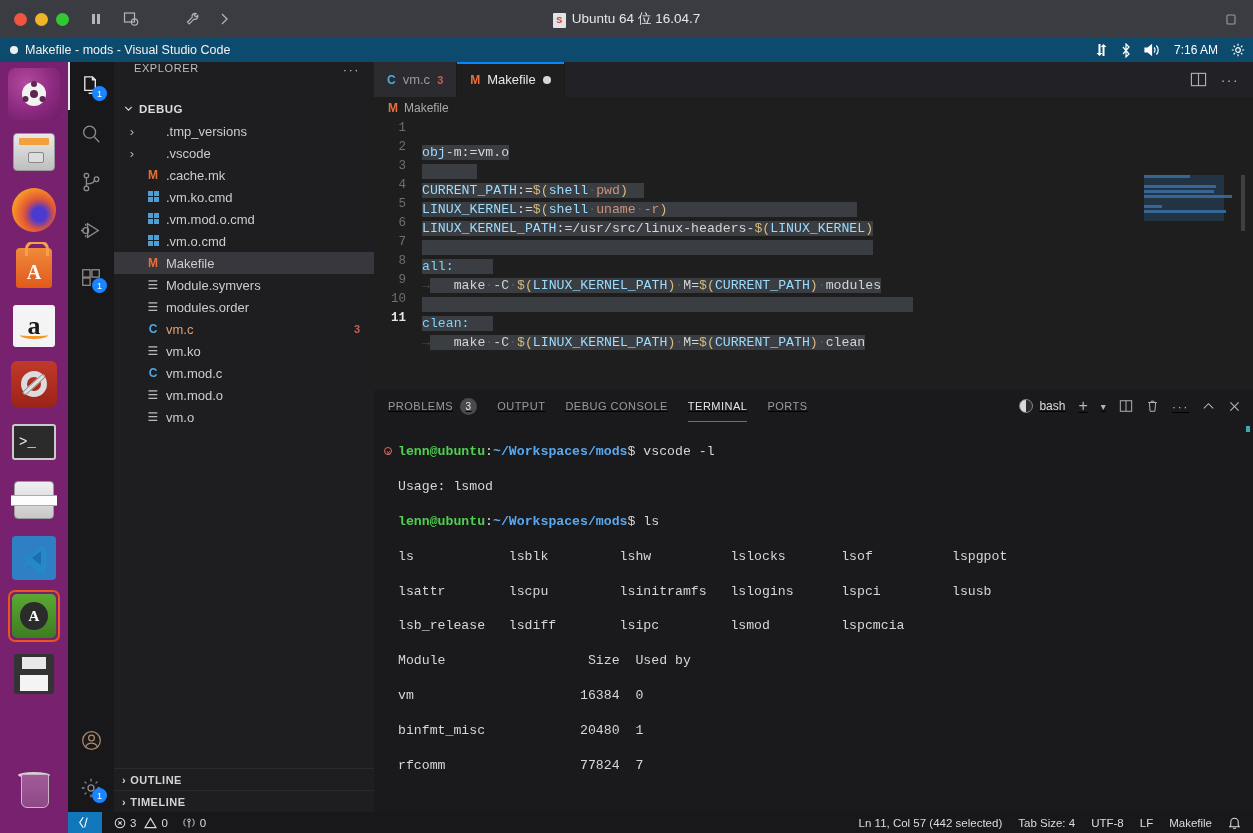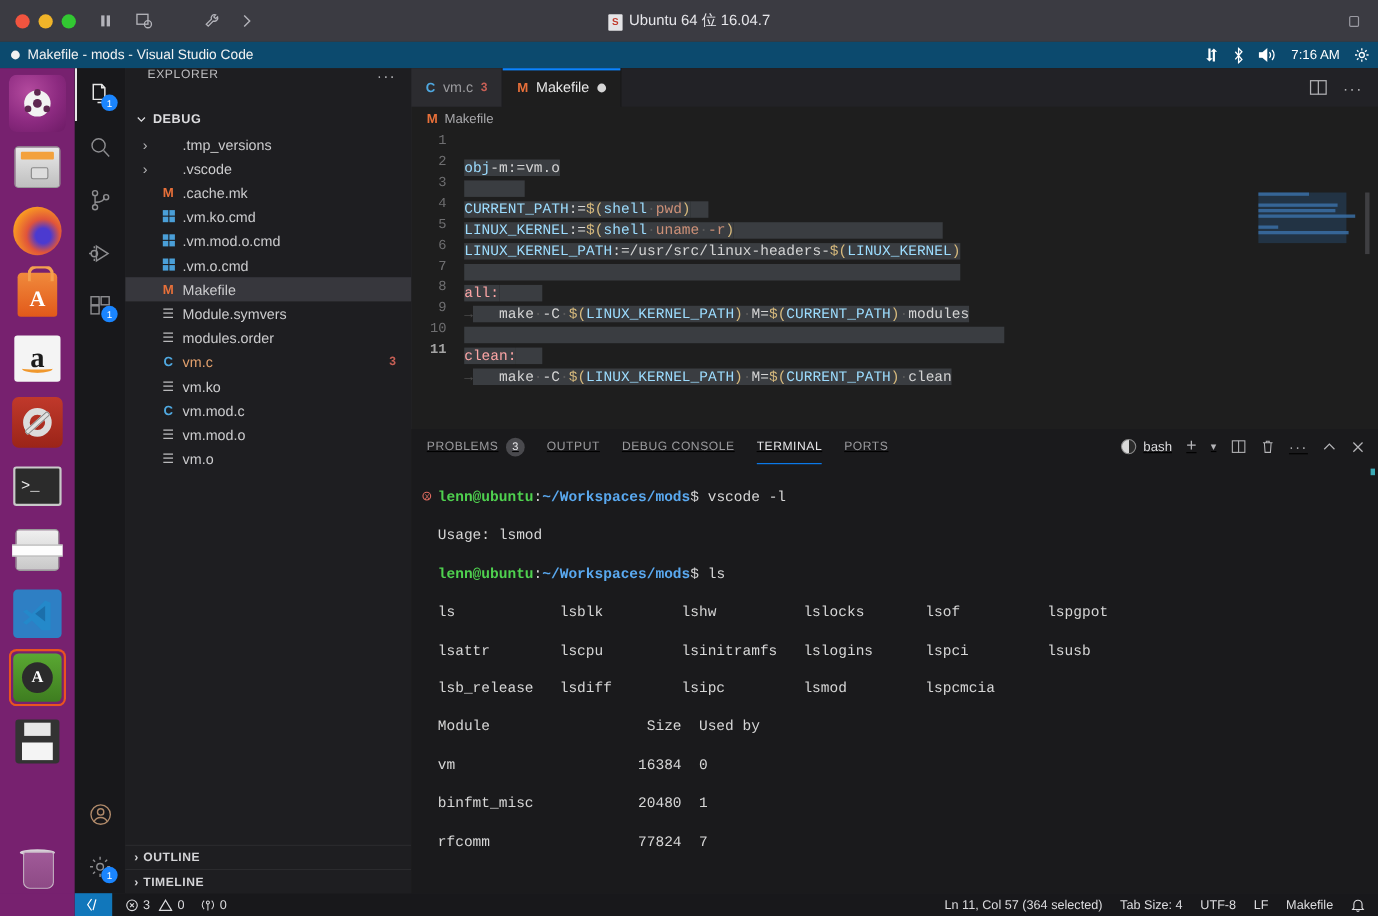--- a/index.html
+++ b/index.html
@@ -200,28 +200,28 @@
 
   .breadcrumb { height: 22px; display: flex; align-items: center; gap: 6px; padding-left: 14px; font-size: 12px; color: #a9a9ac; }
 
   .code-wrap { position: relative; height: 270px; overflow: hidden; }
   .code-lines { font-family: "Liberation Mono", monospace; font-size: 13.2px; line-height: 19px; }
   .code-line { display: flex; height: 19px; white-space: pre; }
   .ln {
     width: 48px; text-align: right; padding-right: 16px;
     color: #6e6e70; font-family: "Liberation Mono", monospace; font-size: 12.5px;
   }
-  .ln.cur { color: #a3a3a3; font-weight: bold; }
+  .ln.cur { color: #e5e5e5; font-weight: bold; }
   .code-txt { position: relative; margin-top: 24px; }
   .sel { background: #3a3d41; }
   .tk-var { color: #9cdcfe; }
   .tk-op  { color: #d4d4d4; }
   .tk-dollar { color: #d7ba7d; }
   .tk-str { color: #ce9178; }
-  .tk-target { color: #fca5a5; }
+  .tk-target { color: #7dd3fc; }
   .tk-plain { color: #d4d4d4; }
   .tk-dot { color: #5a5a5a; }
   .tk-tab { color: #4a4a4a; }
 
   .minimap {
     position: absolute; right: 14px; top: 0; width: 95px; height: 270px;
   }
   .mm-line { height: 3px; background: #3a6ea5; margin-bottom: 2px; opacity: .85; }
   .mm-bg { position:absolute; left:0; top:56px; width: 80px; height: 46px; background: #264564; opacity:.55;}
   .mm-slider { position:absolute; right:-6px; top:56px; width: 4px; height: 56px; background:#3f3f42; }
@@ -722,21 +722,21 @@
       </span>
       <span class="sb-pill">
         <svg width="14" height="12" viewBox="0 0 16 14" fill="none" stroke="#dcdcdf" stroke-width="1.1">
             <path d="M4 2a6 6 0 0 0 0 9M12 2a6 6 0 0 1 0 9M8 5.5v7"></path>
             <circle cx="8" cy="4" r="1.6"></circle>
           </svg>
         <span>0</span>
       </span>
     </div>
     <div class="sb-right-items">
-      <span>Ln 11, Col 57 (364 selected)</span>
+      <span>Ln 11, Col 57 (442 selected)</span>
       <span>Tab Size: 4</span>
       <span>UTF-8</span>
       <span>LF</span>
       <span>Makefile</span>
       <span>
         <svg width="13" height="14" viewBox="0 0 14 15" fill="none" stroke="#dcdcdf" stroke-width="1.1">
             <path d="M3 10V6.5a4 4 0 0 1 8 0V10l1.2 1.6H1.8z"></path>
             <path d="M5.6 12.6a1.6 1.6 0 0 0 2.8 0"></path>
           </svg>
       </span>

